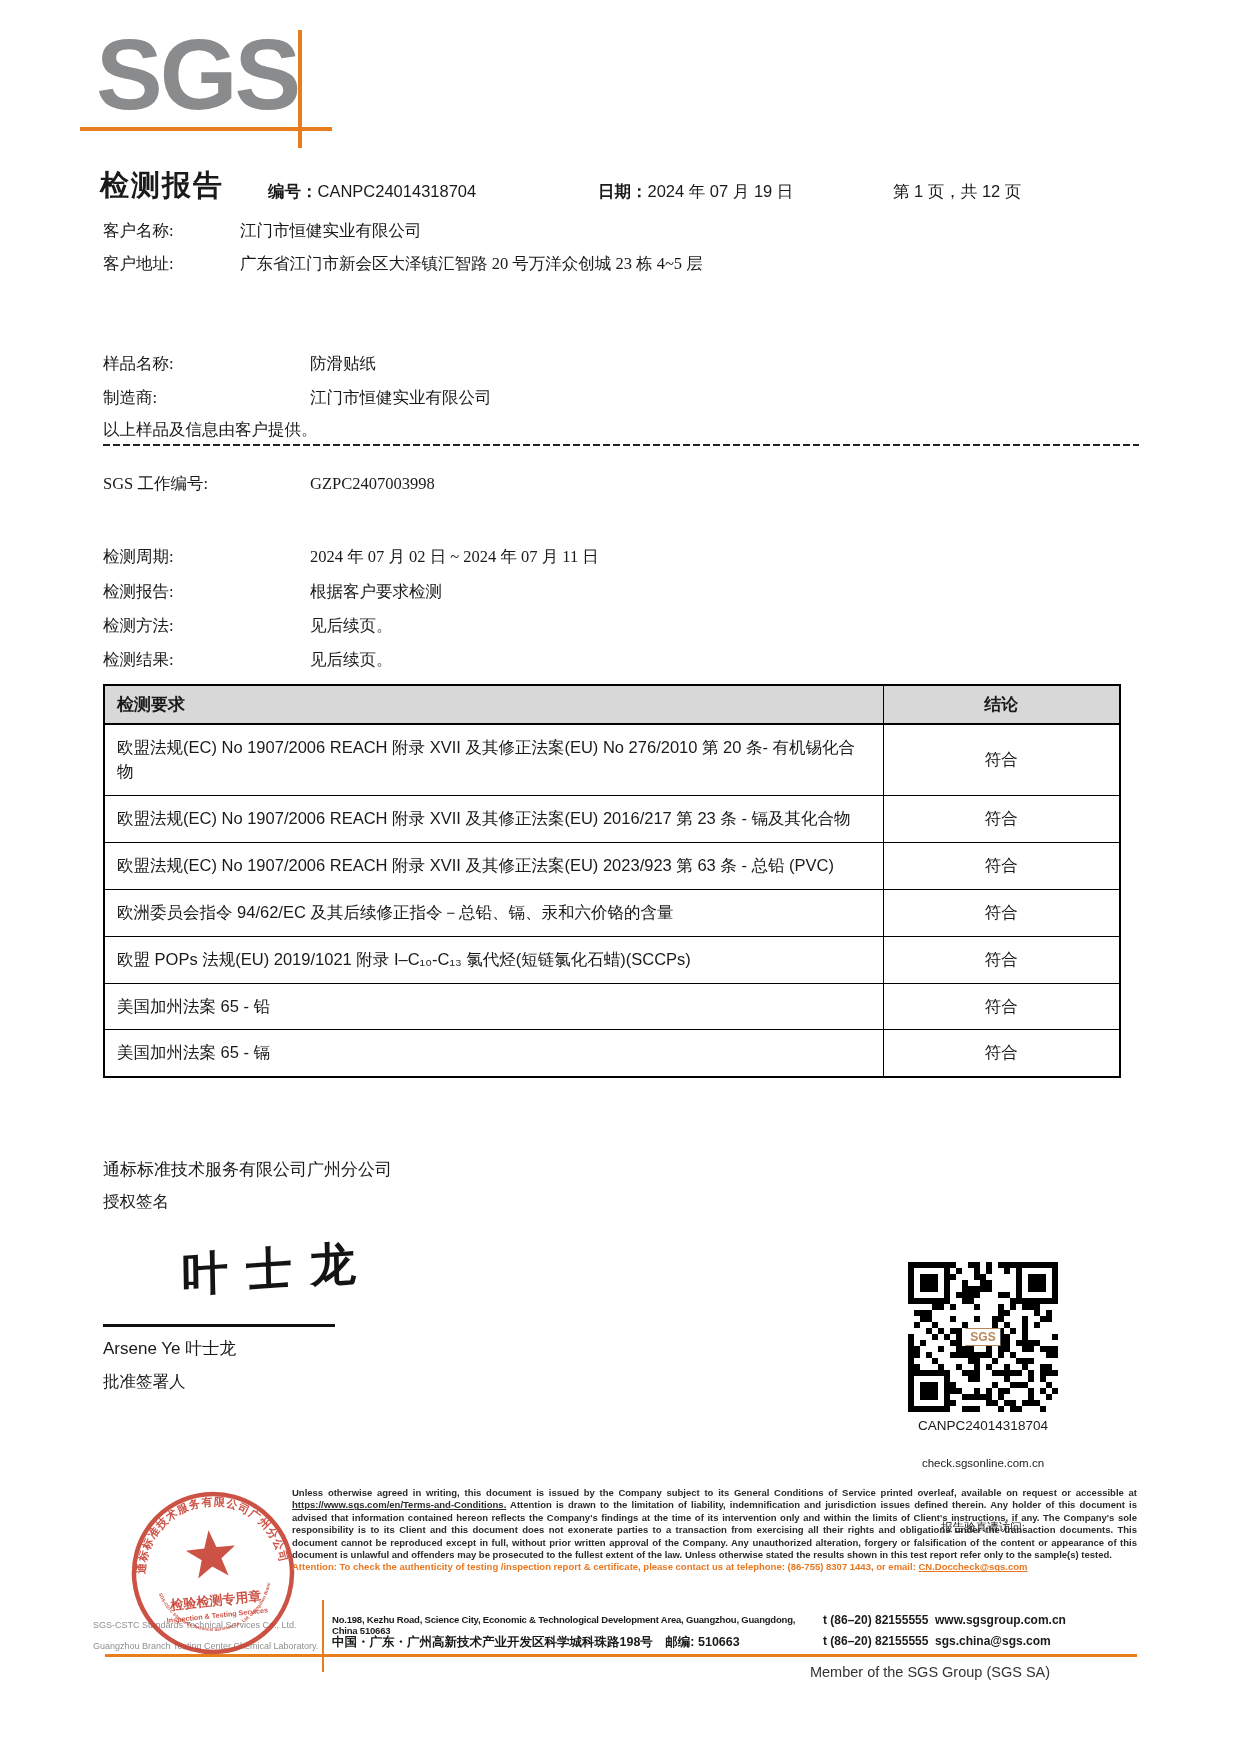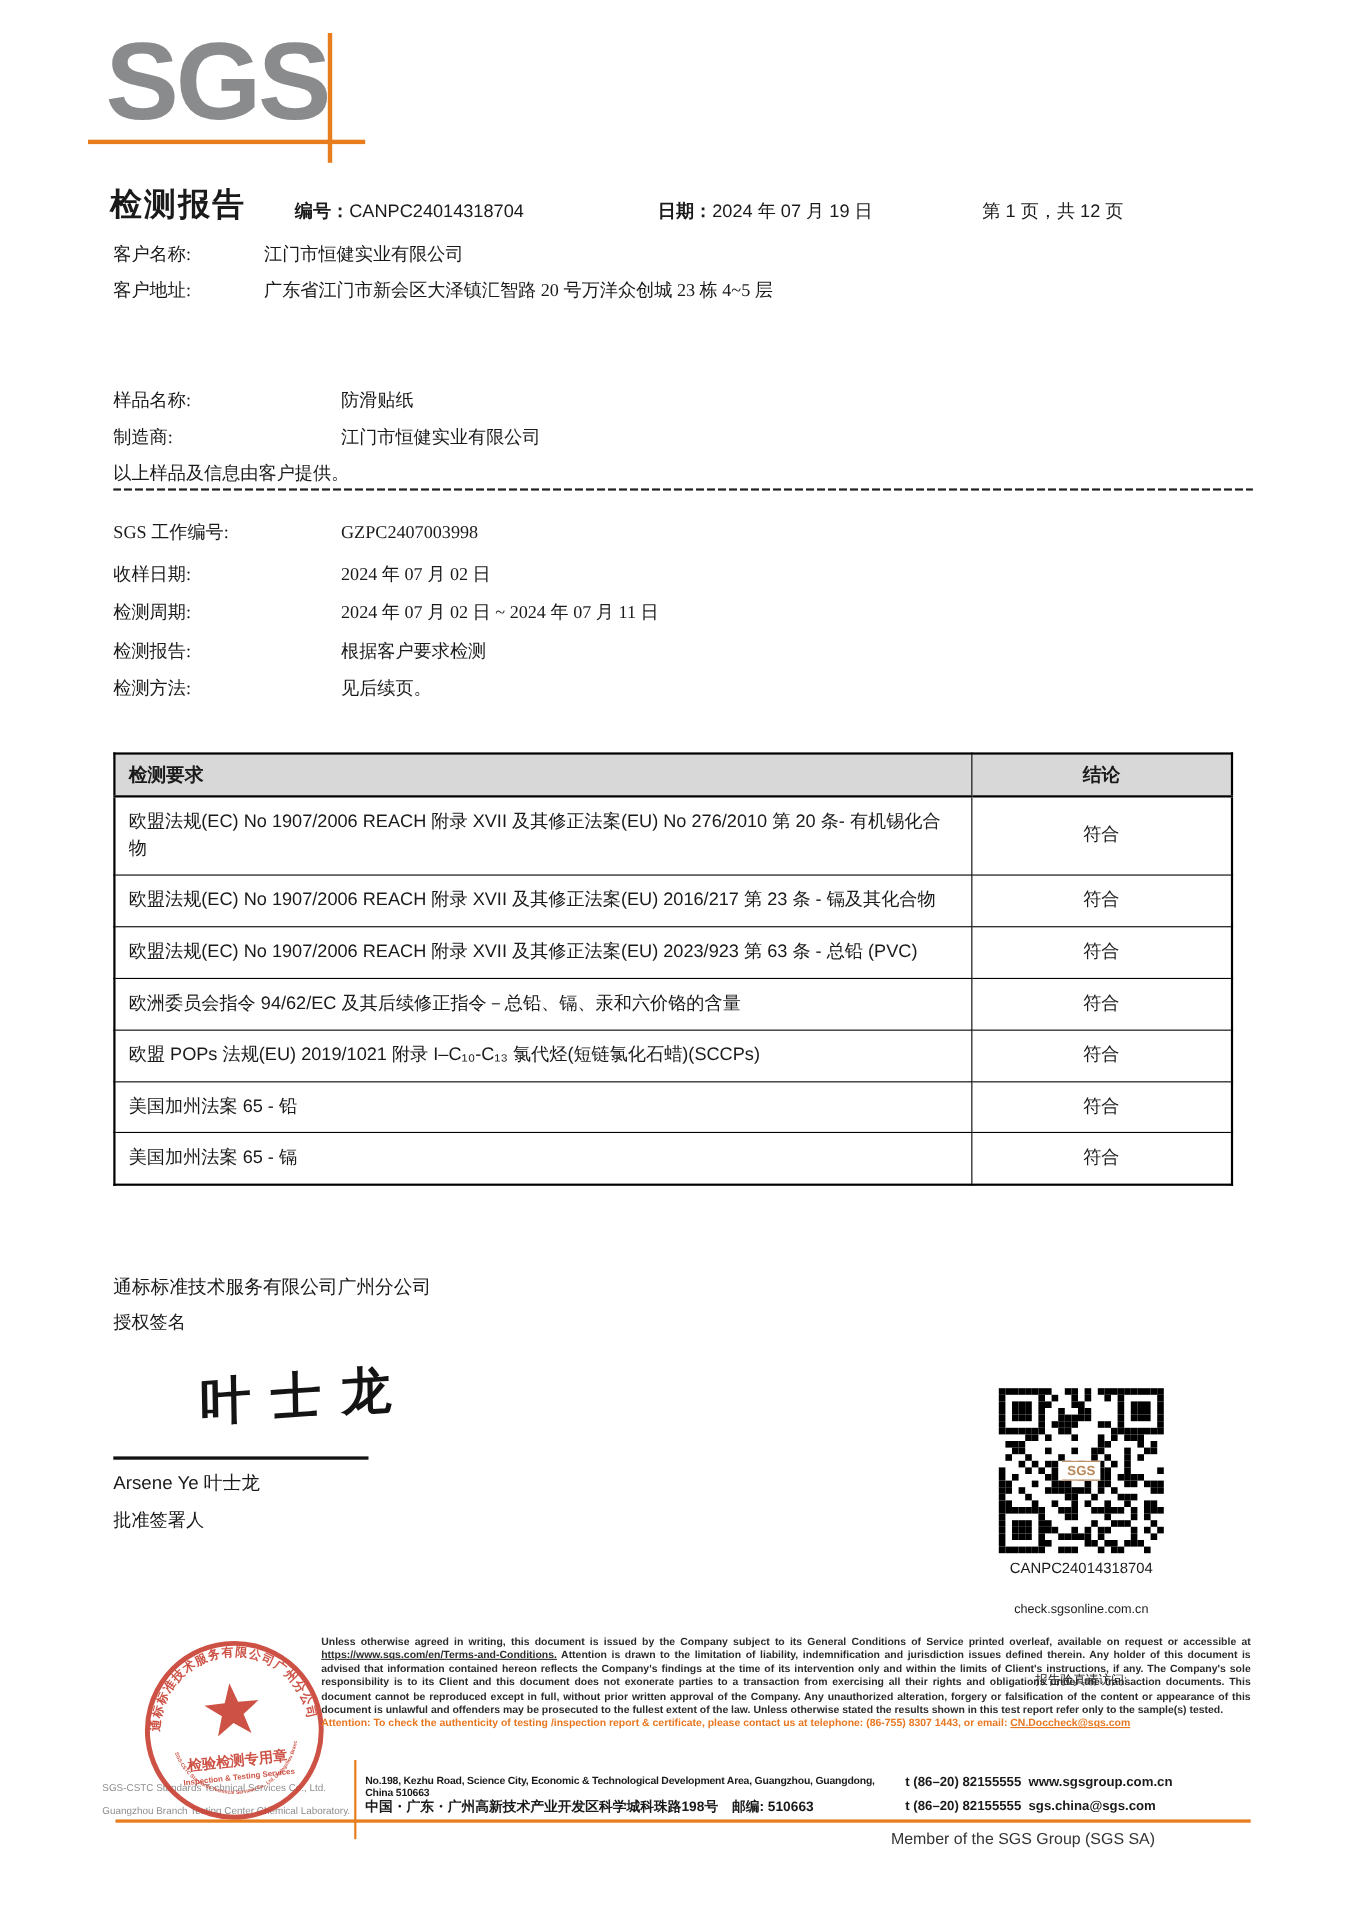--- a/index.html
+++ b/index.html
@@ -106,31 +106,31 @@
   </div>
   <div class="abs inforow" style="top:418px;">以上样品及信息由客户提供。</div>
   <div class="abs inforow job" style="top:386px;">
     <span class="lbl">制造商:</span><span>江门市恒健实业有限公司</span>
   </div>
   <div class="abs dashed"></div>
 
   <div class="abs inforow job" style="top:472px;">
     <span class="lbl">SGS 工作编号:</span><span>GZPC2407003998</span>
   </div>
-  <div class="abs inforow job" style="top:510px;">
-    <span class="lbl">收样日期:</span><span>2024 年 07 月 02 日</span>
-  </div>
   <div class="abs inforow job" style="top:545px;">
     <span class="lbl">检测周期:</span><span>2024 年 07 月 02 日 ~ 2024 年 07 月 11 日</span>
   </div>
   <div class="abs inforow job" style="top:580px;">
     <span class="lbl">检测报告:</span><span>根据客户要求检测</span>
   </div>
   <div class="abs inforow job" style="top:614px;">
     <span class="lbl">检测方法:</span><span>见后续页。</span>
+  </div>
+  <div class="abs inforow job" style="top:648px;">
+    <span class="lbl">检测结果:</span><span>见后续页。</span>
   </div>
 
   <div class="abs tablewrap">
     <table>
       <thead>
         <tr>
           <th class="req">检测要求</th>
           <th class="con">结论</th>
         </tr>
       </thead>

